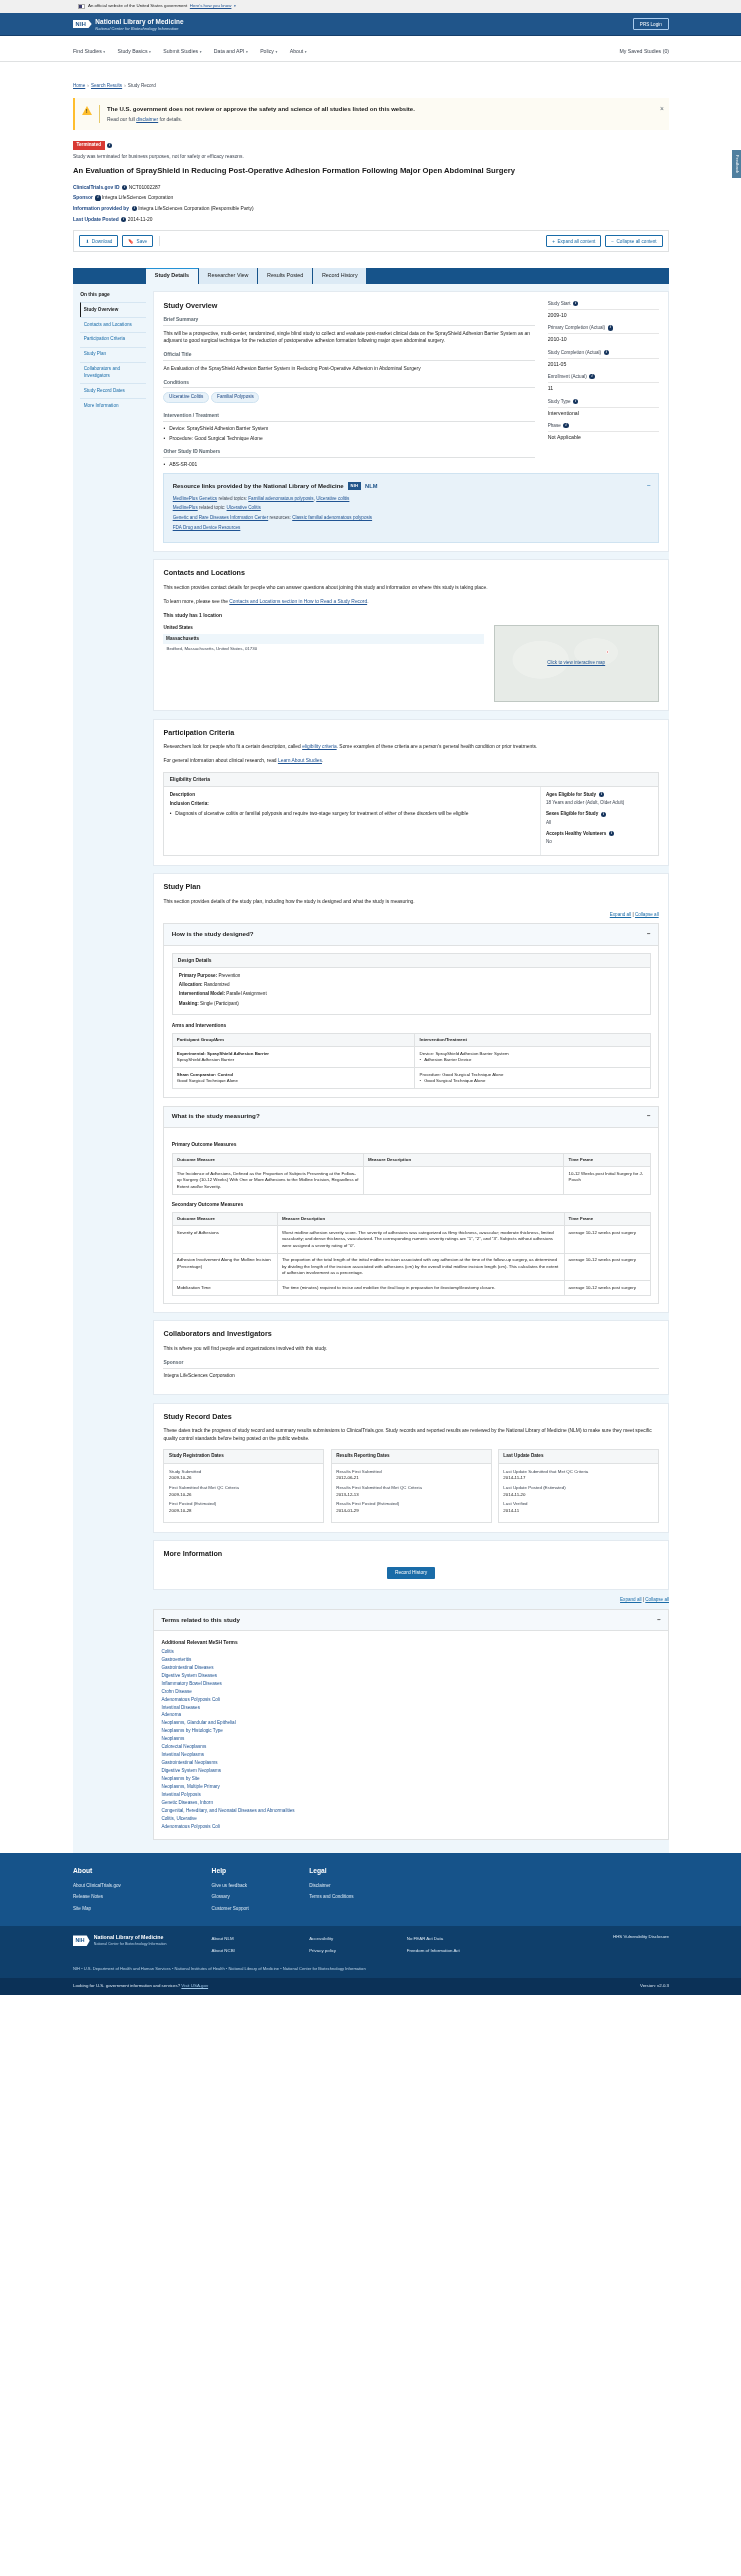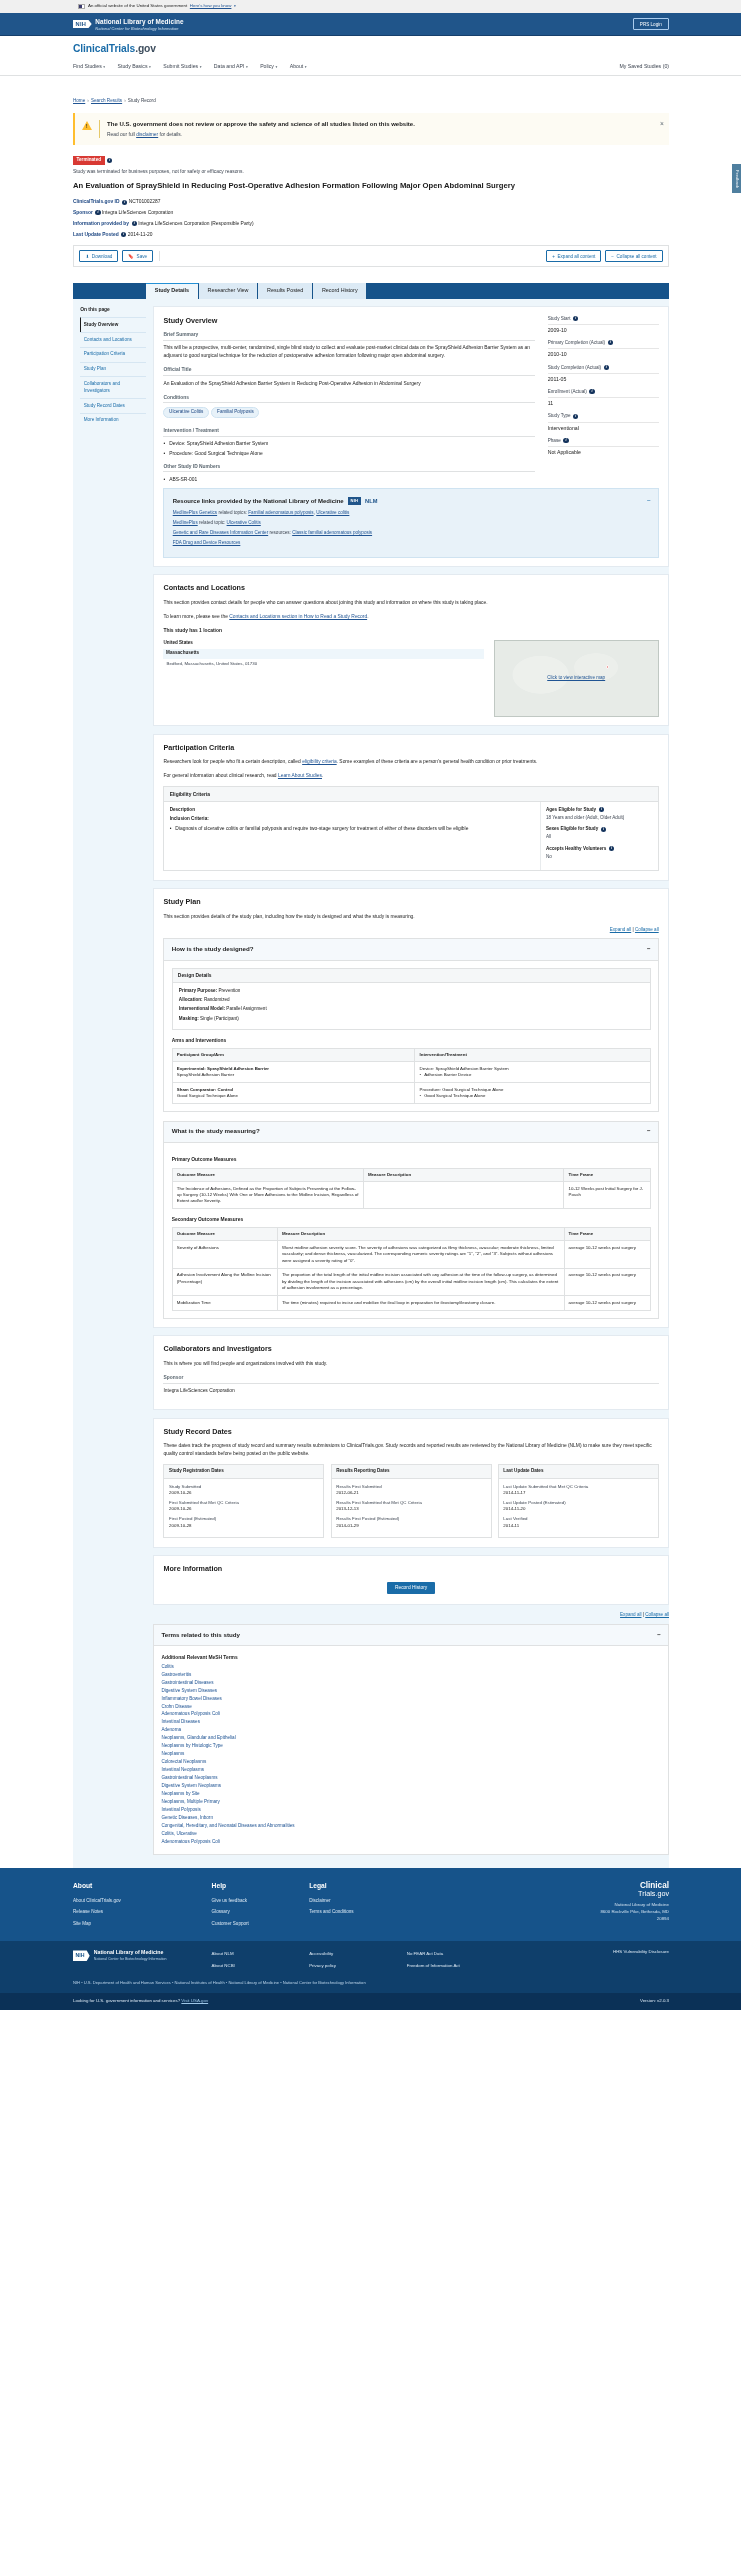--- a/index.html
+++ b/index.html
@@ -304,23 +304,20 @@
         <div class="l1">National Library of Medicine</div>
         <div class="l2">National Center for Biotechnology Information</div>
       </span>
     </div>
     <button class="prs-login">PRS Login</button>
   </div>
 </div>
 
 <div class="ct-masthead">
   <div class="inner">
-    <div class="ct-logo">
-      <span class="blue">ClinicalTrials</span><span>.gov</span>
-    </div>
     <div class="ct-nav">
       <ul>
         <li><a href="#">Find Studies</a><span class="caret">▾</span></li>
         <li><a href="#">Study Basics</a><span class="caret">▾</span></li>
         <li><a href="#">Submit Studies</a><span class="caret">▾</span></li>
         <li><a href="#">Data and API</a><span class="caret">▾</span></li>
         <li><a href="#">Policy</a><span class="caret">▾</span></li>
         <li><a href="#">About</a><span class="caret">▾</span></li>
       </ul>
       <a href="#" class="saved-studies">My Saved Studies (0)</a>
@@ -789,29 +786,20 @@
         <li><a href="#">Customer Support</a></li>
       </ul>
     </div>
     <div class="fcol3">
       <h3>Legal</h3>
       <ul>
         <li><a href="#">Disclaimer</a></li>
         <li><a href="#">Terms and Conditions</a></li>
       </ul>
     </div>
-    <div class="fcol4">
-      <div class="ct-footer-logo">
-        <div>Clinical</div>
-        <div class="l2">Trials.gov</div>
-      </div>
-      <div class="faddr" style="white-space:pre-line;">National Library of Medicine
-8600 Rockville Pike, Bethesda, MD
-20894</div>
-    </div>
   </div>
 </div>
 
 <div class="footer2">
   <div class="inner">
     <div class="nlm-foot">
       <span class="nlm-box">NIH</span>
       <span>
         <div class="t1">National Library of Medicine</div>
         <div class="t2">National Center for Biotechnology Information</div>

